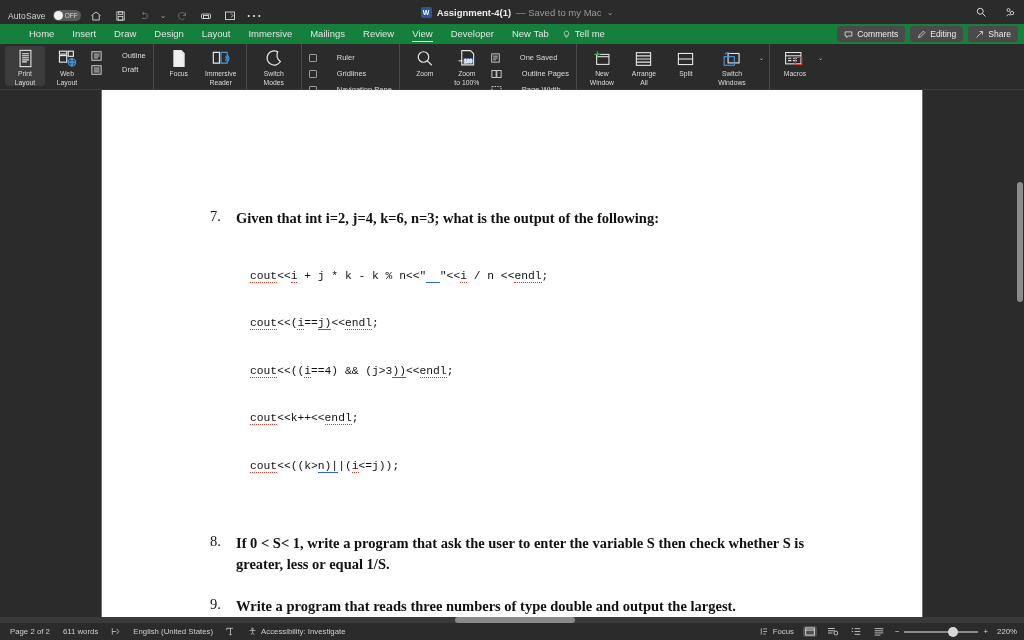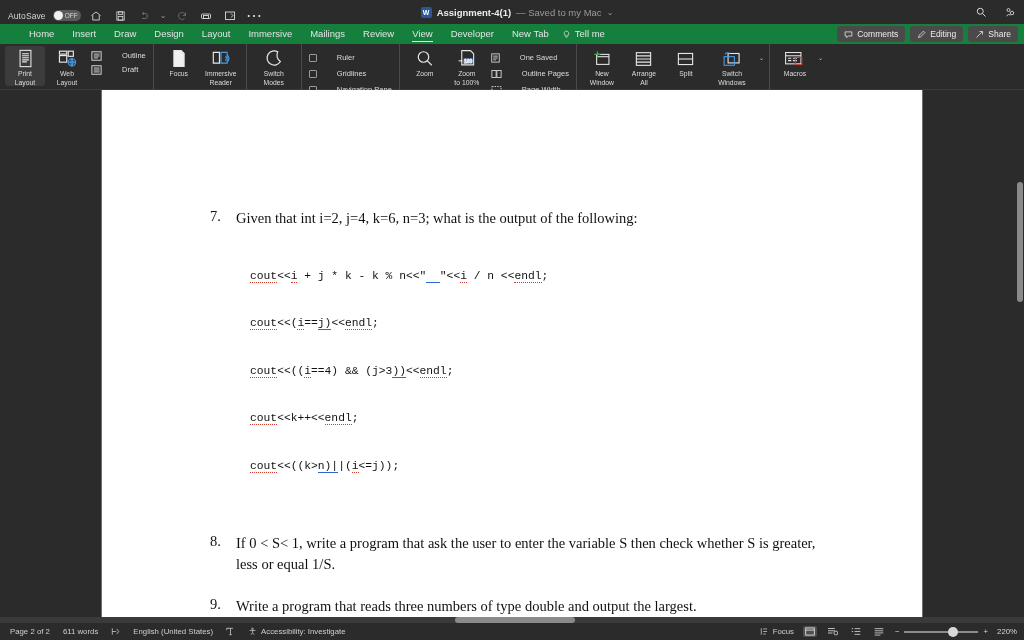--- a/index.html
+++ b/index.html
@@ -101,21 +101,21 @@
     background: #2b2b2b; overflow: hidden;
   }
   .page {
     position: absolute; left: 102px; top: 0px; width: 820px; height: 535px;
     background: #ffffff; box-shadow: 0 0 0 1px #6d6d6d;
   }
   .page-inner { padding: 118px 60px 0 108px; }
 
   .qrow { display: flex; font-family: "Liberation Serif", serif; }
   .qnum { width: 26px; flex: none; font-size: 14.5px; color: #111; }
-  .qtext { font-size: 14.5px; color: #111; line-height: 20.5px; }
+  .qtext { font-size: 14.5px; color: #111; line-height: 20.5px; font-weight: bold; }
 
   .code {
     font-family: "Liberation Mono", monospace; font-size: 11.3px;
     color: #111; line-height: 15.8px; padding-left: 40px; margin-top: 9px;
     white-space: pre;
   }
   .code div { position: relative; }
   .sq { border-bottom: 1.4px dotted #d03a2a; }
   .blue-u { border-bottom: 1.6px solid #2f66cc; }
 

